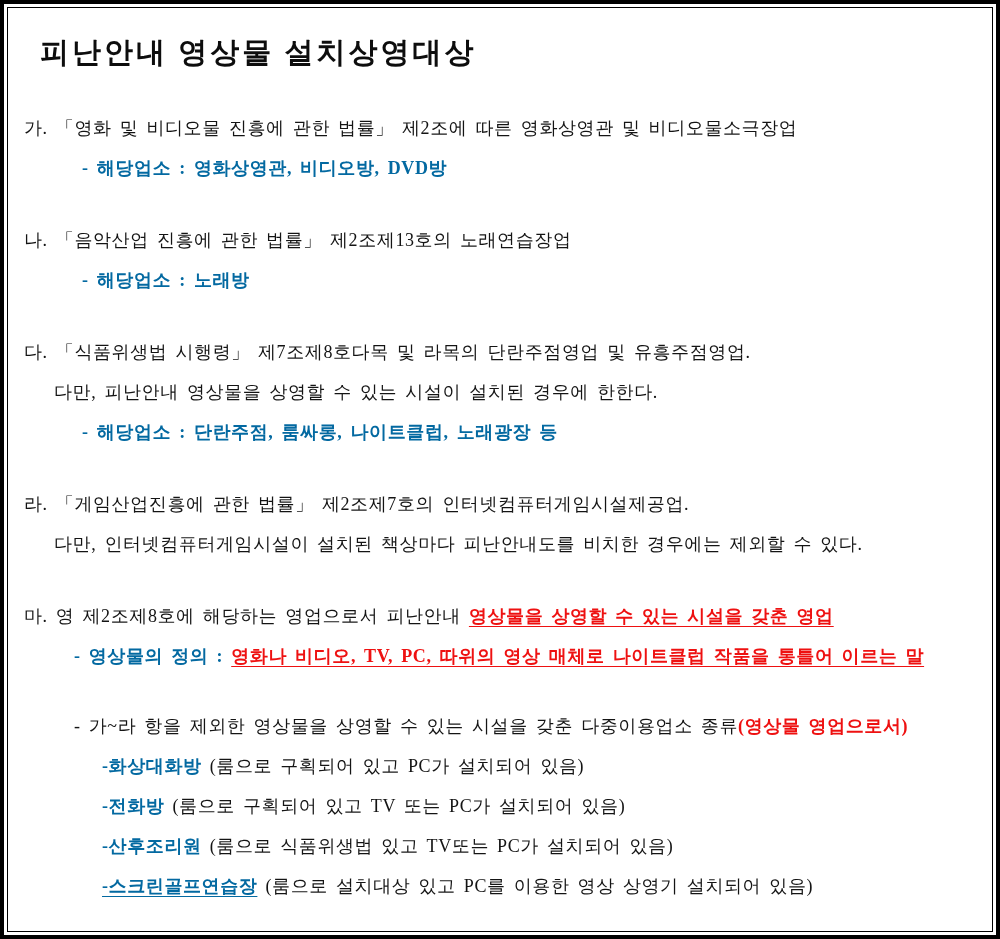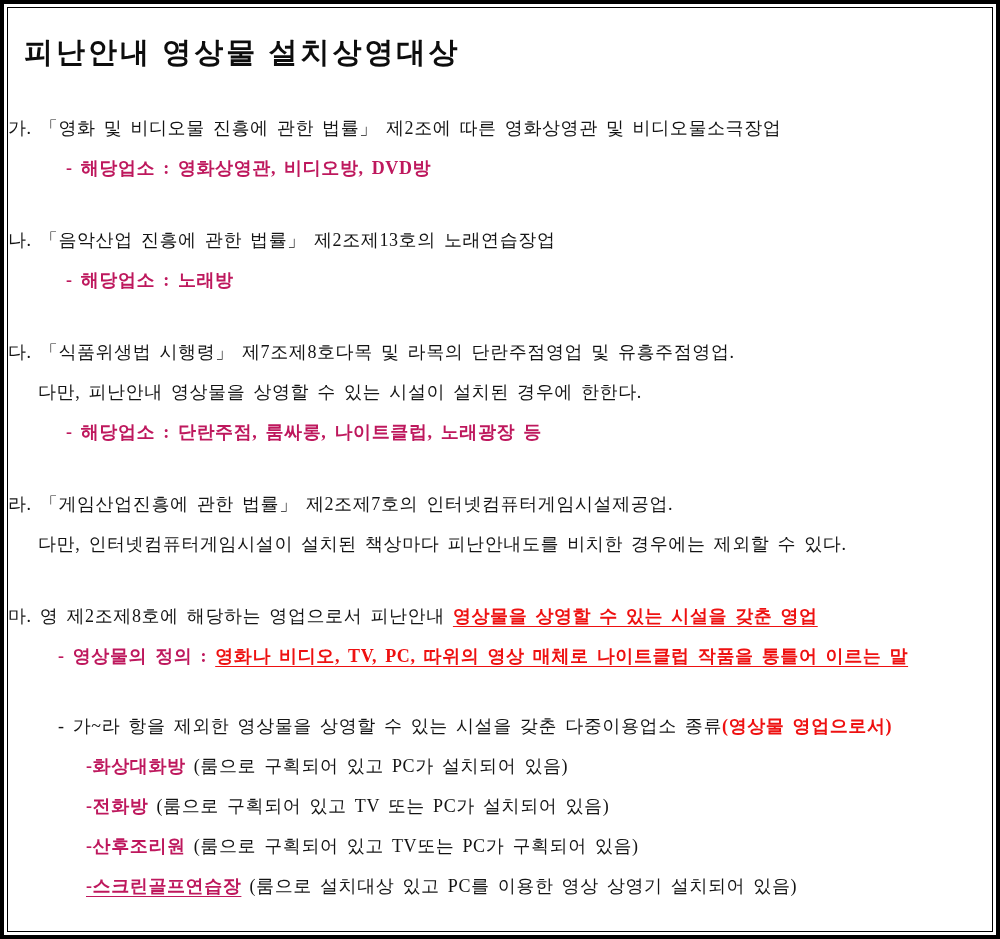--- a/index.html
+++ b/index.html
@@ -10,41 +10,41 @@
     border: 4px solid #000000;
     padding: 3px;
     background: #ffffff;
     font-family: "Liberation Serif", "DejaVu Serif", serif;
     color: #141414;
   }
   .inner {
     width: 100%;
     height: 100%;
     border: 1px solid #000000;
-    padding: 10px 16px 10px 0;
+    padding: 10px 16px 10px 16px;
     overflow: hidden;
   }
   .title {
     margin: 14px 0 36px 16px;
     font-size: 29px;
     font-weight: bold;
     letter-spacing: 3px;
     color: #0d0d0d;
     line-height: 40px;
   }
   .section { margin: 0 0 32px 0; }
   .section.last { margin-bottom: 0; }
   .line {
     font-size: 18px;
     line-height: 40px;
     letter-spacing: 0.6px;
     word-spacing: 3px;
     white-space: nowrap;
   }
-  .blue  { color: #be185d; font-weight: bold; }
+  .blue  { color: #0369a1; font-weight: bold; }
   .red   { color: #ee1111; font-weight: bold; }
   .ul    { text-decoration: underline; text-underline-offset: 4px; }
   .indent-note  { padding-left: 30px; }
   .indent-biz   { padding-left: 58px; }
   .indent-def   { padding-left: 50px; }
   .indent-venue { padding-left: 78px; }
   .spacer { height: 30px; }
 </style>
 </head>
 <body>
@@ -78,18 +78,18 @@
     <div class="section last">
       <div class="line"><span>마. 영 제2조제8호에 해당하는 영업으로서 피난안내 </span><span class="red ul">영상물을 상영할 수 있는 시설을 갖춘 영업</span></div>
       <div class="line indent-def"><span class="blue">- 영상물의 정의 : </span><span class="red ul">영화나 비디오, TV, PC, 따위의 영상 매체로 나이트클럽 작품을 통틀어 이르는 말</span></div>
 
       <div class="spacer"></div>
 
       <div class="line indent-def"><span>- 가~라 항을 제외한 영상물을 상영할 수 있는 시설을 갖춘 다중이용업소 종류</span><span class="red">(영상물 영업으로서)</span></div>
 
       <div class="line indent-venue"><span class="blue">-화상대화방</span><span> (룸으로 구획되어 있고 PC가 설치되어 있음)</span></div>
       <div class="line indent-venue"><span class="blue">-전화방</span><span> (룸으로 구획되어 있고 TV 또는 PC가 설치되어 있음)</span></div>
-      <div class="line indent-venue"><span class="blue">-산후조리원</span><span> (룸으로 구획되어 있고 TV또는 PC가 구획되어 있음)</span></div>
+      <div class="line indent-venue"><span class="blue">-산후조리원</span><span> (룸으로 식품위생법 있고 TV또는 PC가 설치되어 있음)</span></div>
       <div class="line indent-venue"><span class="blue ul">-스크린골프연습장</span><span> (룸으로 설치대상 있고 PC를 이용한 영상 상영기 설치되어 있음)</span></div>
     </div>
 
   </div>
 </div>
 
 </body></html>

